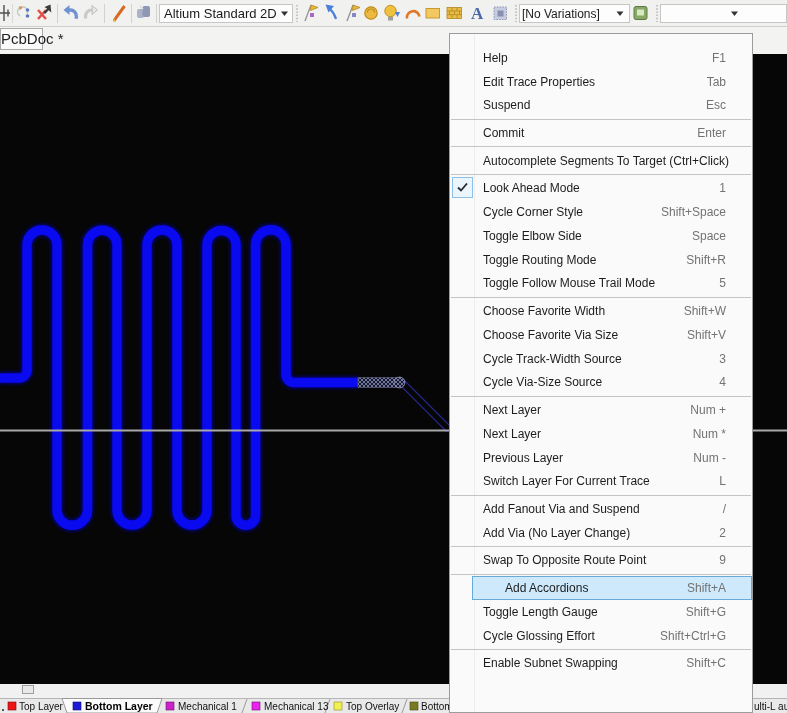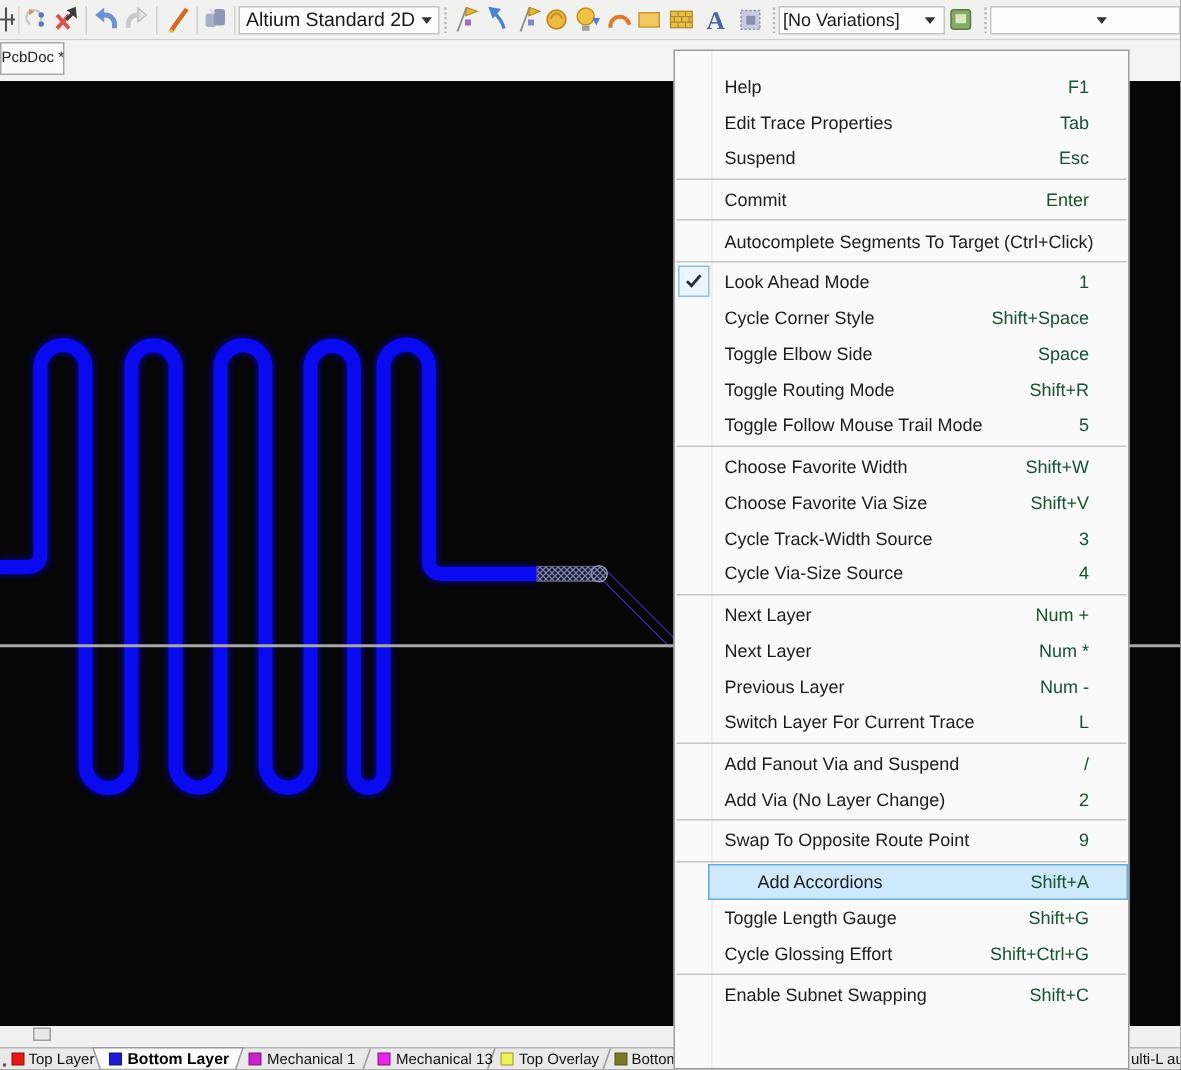--- a/index.html
+++ b/index.html
@@ -1,34 +1,34 @@
 <!DOCTYPE html>
 <html><head>
 <meta charset="utf-8">
 <style>
 html,body{margin:0;padding:0;}
 #root{position:relative;width:787px;height:713px;overflow:hidden;background:#f1f1ef;
   font-family:"Liberation Sans",sans-serif;}
 #toolbar{position:absolute;left:0;top:0;width:787px;height:14px;}
 #tabbar{position:absolute;left:0;top:27px;width:787px;height:27px;background:#f3f3f1;}
 #doctab{position:absolute;left:0;top:1px;width:43px;height:22px;background:#fafafa;
-  border:1px solid #a8a8a8;box-sizing:border-box;font-size:10px;color:#222;
+  border:1px solid #a8a8a8;box-sizing:border-box;font-size:15px;color:#222;
   line-height:20px;text-align:center;white-space:nowrap;}
 #canvas{position:absolute;left:0;top:54px;width:787px;height:630px;background:#060606;}
 #bottombar{position:absolute;left:0;top:684px;width:787px;height:29px;background:#f1f1f1;}
 #hthumb{position:absolute;left:22px;top:1px;width:12px;height:9px;background:#e8e8e8;
   border:1px solid #a0a0a0;box-sizing:border-box;}
 #ltabs{position:absolute;left:0;top:14px;width:787px;height:15px;}
 #menu{position:absolute;left:449px;top:33px;width:304px;height:680px;background:#fafafa;
   border:1px solid #9c9c9c;box-sizing:border-box;padding-top:12px;overflow:hidden;
   font-size:12px;color:#1c1c1c;}
 #menu::before{content:"";position:absolute;left:24px;top:0;bottom:0;width:1px;background:#ededed;}
 .mi{height:23.8px;display:flex;align-items:center;justify-content:space-between;
   padding:0 26px 0 33px;position:relative;white-space:nowrap;}
-.mi .sc{color:#14532d;}
+.mi .sc{color:#737373;}
 .mi.hl{background:#cde9fb;box-shadow:inset 0 0 0 1px #66aadc;margin-left:22px;}
 .msep{height:3.8px;position:relative;}
 .msep::after{content:"";position:absolute;left:1px;right:1px;top:1.4px;border-top:1px solid #c4c4c4;}
 .chk{position:absolute;left:2px;top:1px;width:21px;height:21px;background:#eaf5fd;
   border:1px solid #8cc0e8;box-sizing:border-box;display:flex;align-items:center;justify-content:center;}
 </style>
 </head>
 <body>
 <div id="root">
   <div id="toolbar">

